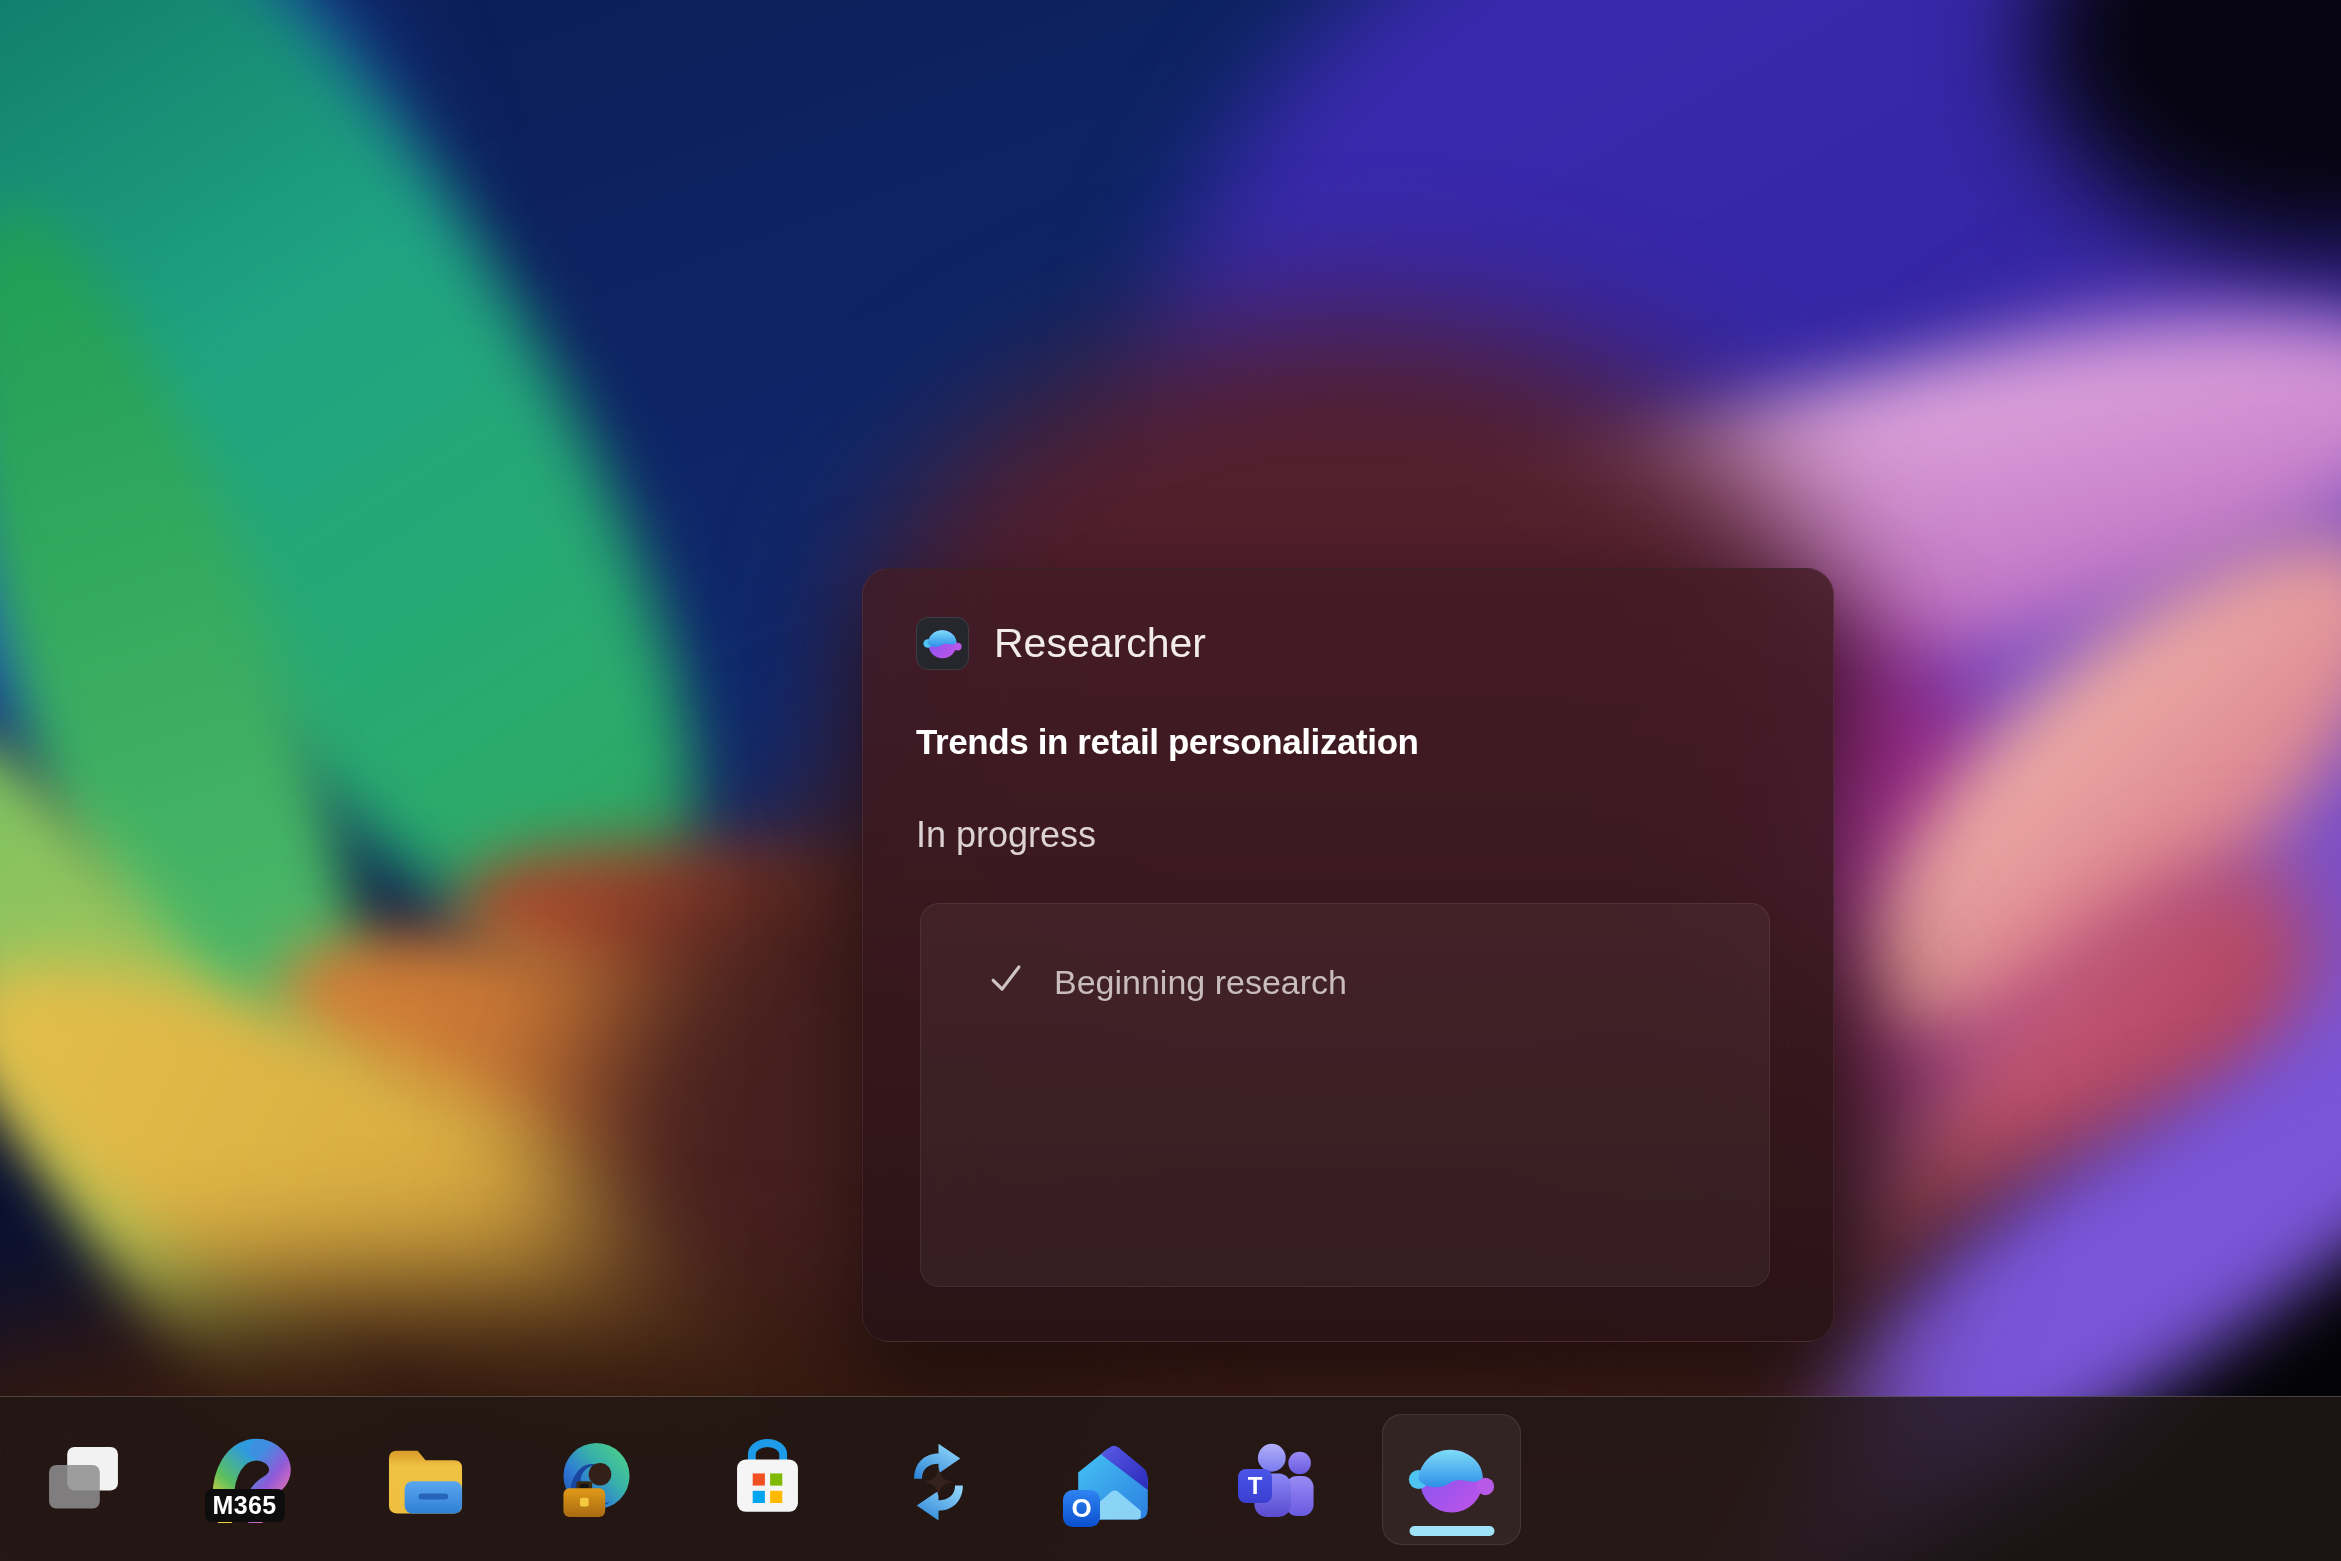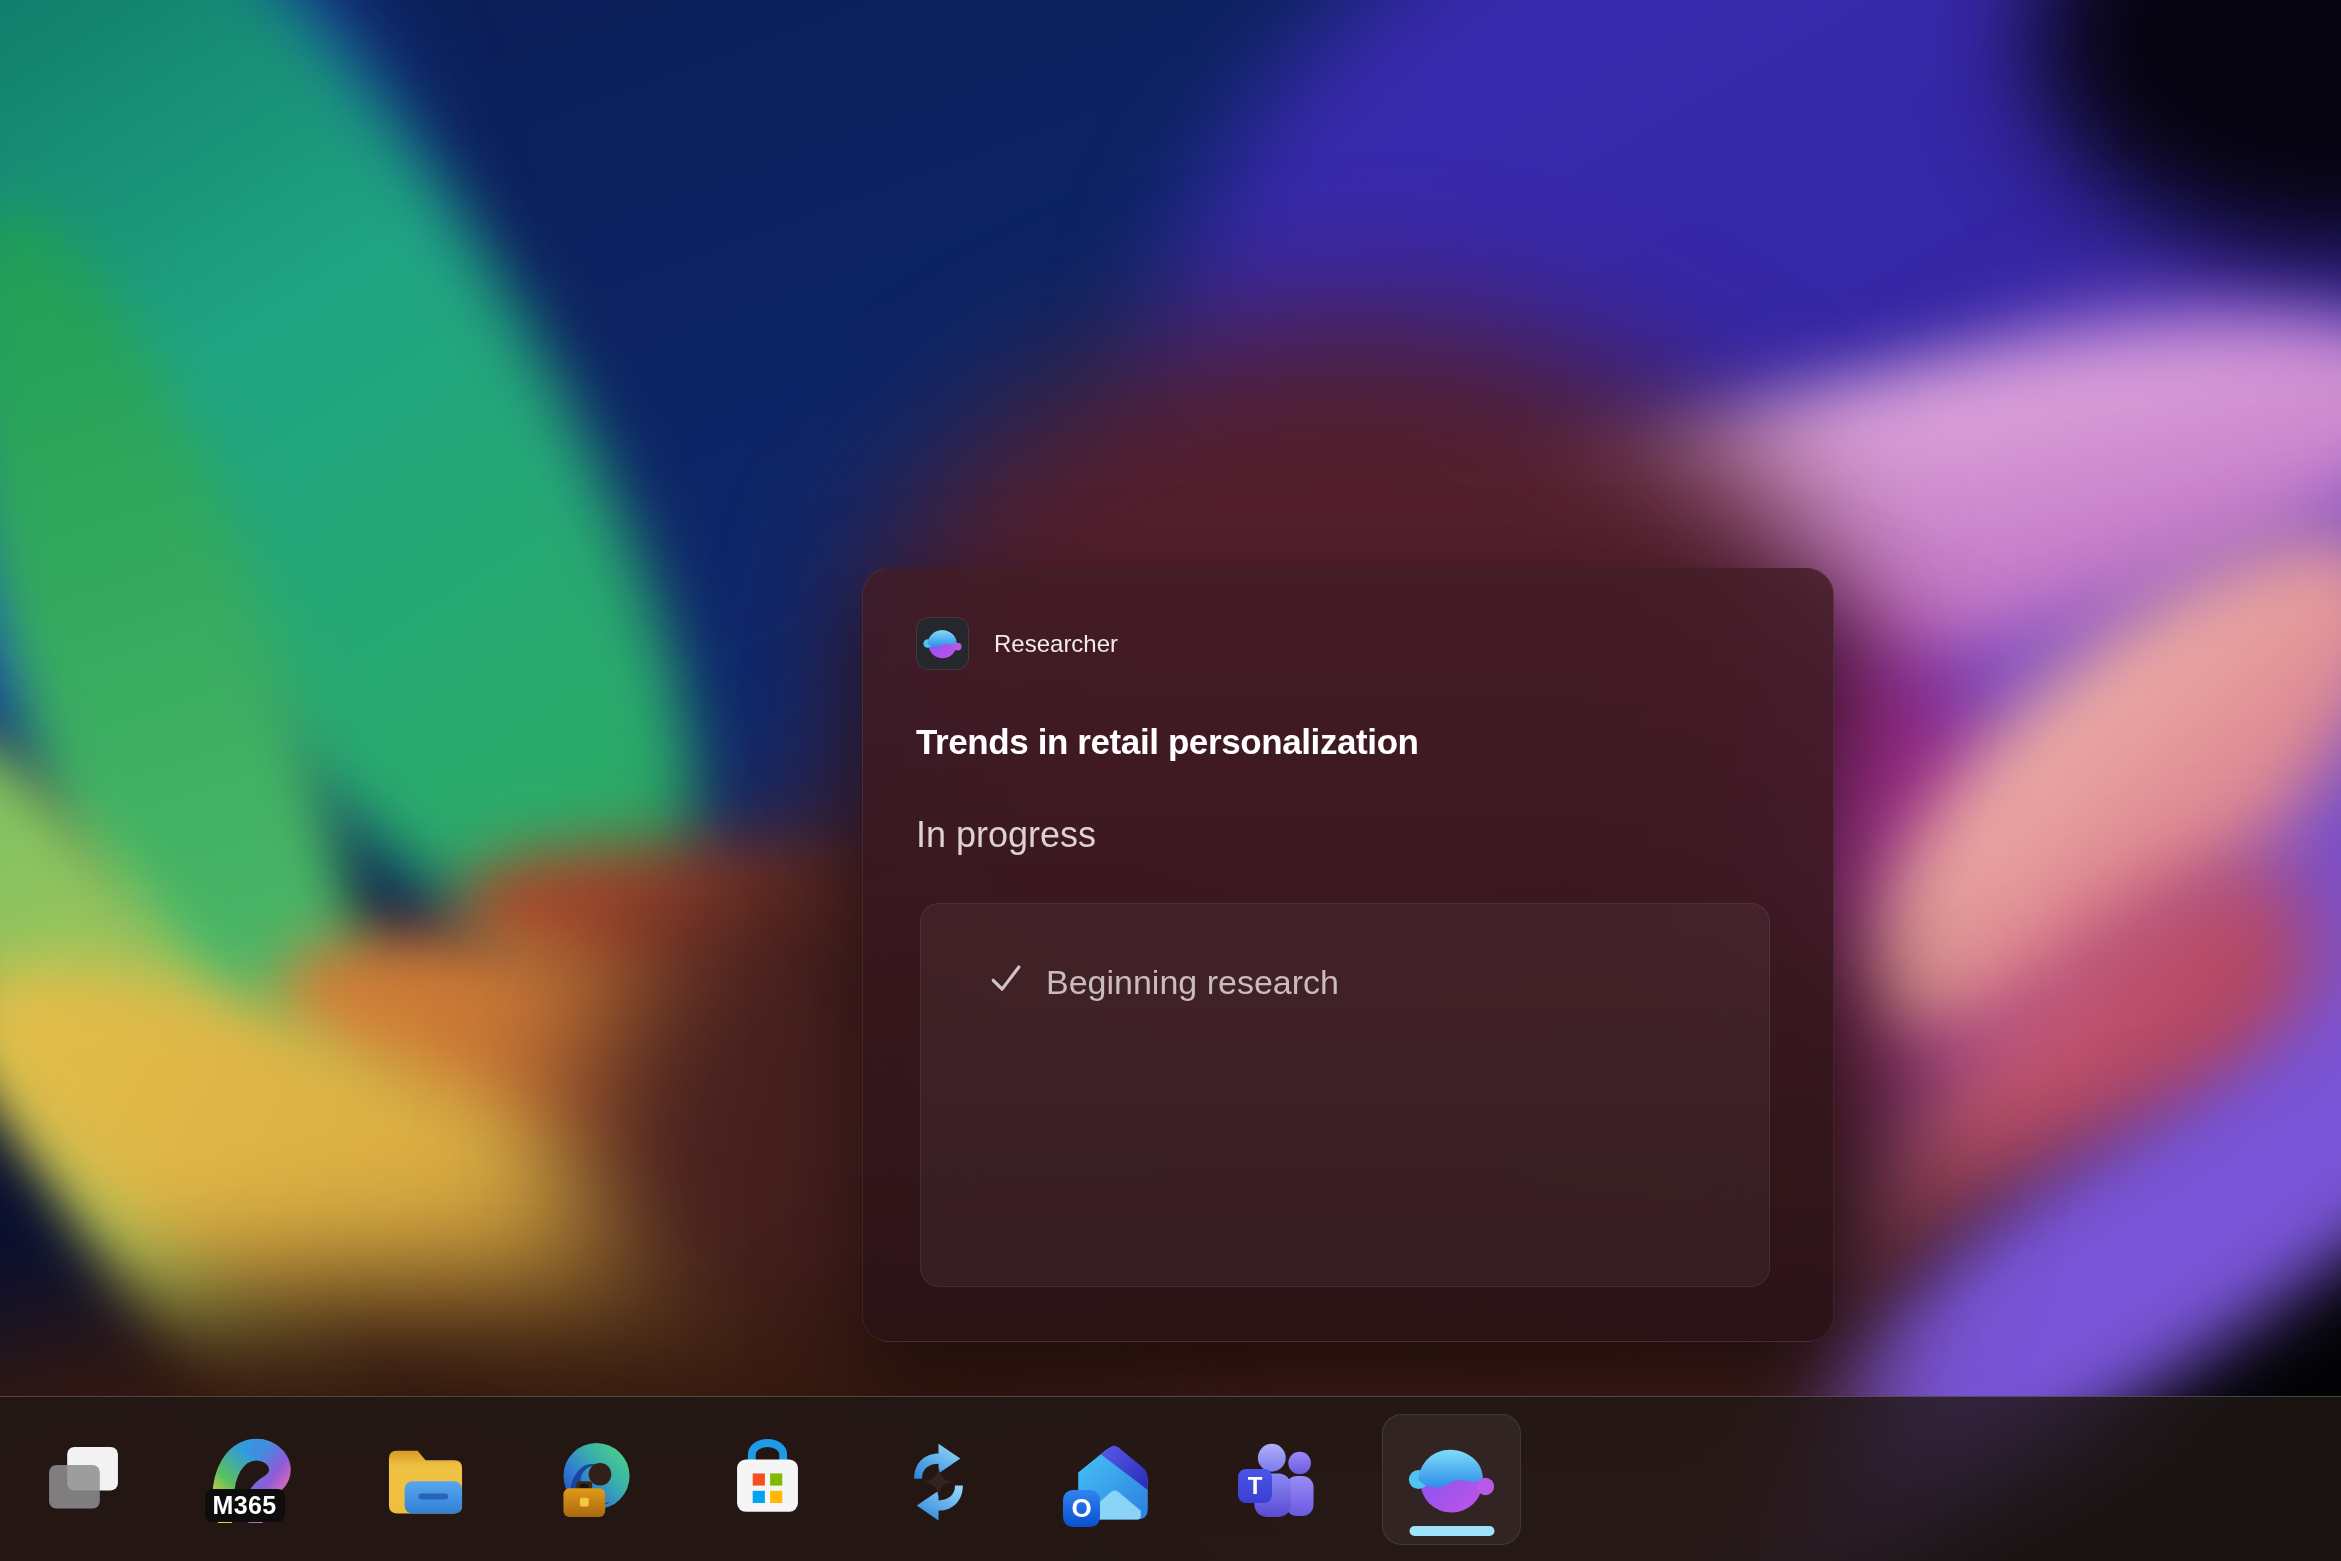--- a/index.html
+++ b/index.html
@@ -36,28 +36,28 @@
   
   .card { position:absolute; left:862px; top:568px; width:972px; height:774px;
           border-radius:27px; border:0.9px solid rgba(255,255,255,.07);
           background:linear-gradient(180deg, rgba(64,28,36,.80), rgba(40,18,22,.88));
           backdrop-filter: blur(62px) saturate(1.15);
           -webkit-backdrop-filter: blur(62px) saturate(1.15);
           box-shadow:0 35px 98px rgba(0,0,0,.50); }
   .card-header { position:absolute; left:53px; top:48px; display:flex; align-items:center; gap:25px; }
   .app-icon { width:53px; height:53px; border-radius:12.4px; background:#26262d;
               border:0.9px solid rgba(255,255,255,.10); display:flex; align-items:center; justify-content:center; }
-  .app-name { font-size:24px; color:#f1ebec; }
+  .app-name { font-size:41px; color:#f1ebec; }
   .card-title { position:absolute; left:53px; top:153px; font-size:35px; font-weight:600;
                 letter-spacing:-0.4px; color:#ffffff; }
   .card-status { position:absolute; left:53px; top:245px; font-size:36px; color:#dcd2d5; }
   .steps-panel { position:absolute; left:57px; top:334px; width:850px; height:384px;
                  border-radius:19.5px; background:rgba(255,255,255,.045);
                  border:1.8px solid rgba(255,255,255,.07); padding:55px 50px 0 66px; }
-  .step { display:flex; align-items:flex-start; gap:20px; }
+  .step { display:flex; align-items:flex-start; gap:28px; }
   .step + .step { margin-top:59px; }
   .step-icon { flex:none; width:39px; height:39px; }
   .step-label { font-size:34px; line-height:1.4; color:#c9bcbf; max-width:639px;
                 white-space:nowrap; overflow:hidden; text-overflow:ellipsis; }
   .step.current .step-label { color:#ece4e6; white-space:normal; }
 
   
   .taskbar { position:absolute; left:0; right:0; bottom:0; height:165px;
              background:rgba(33,24,21,.80); backdrop-filter:blur(35px) saturate(1.1);
              -webkit-backdrop-filter:blur(35px) saturate(1.1);

